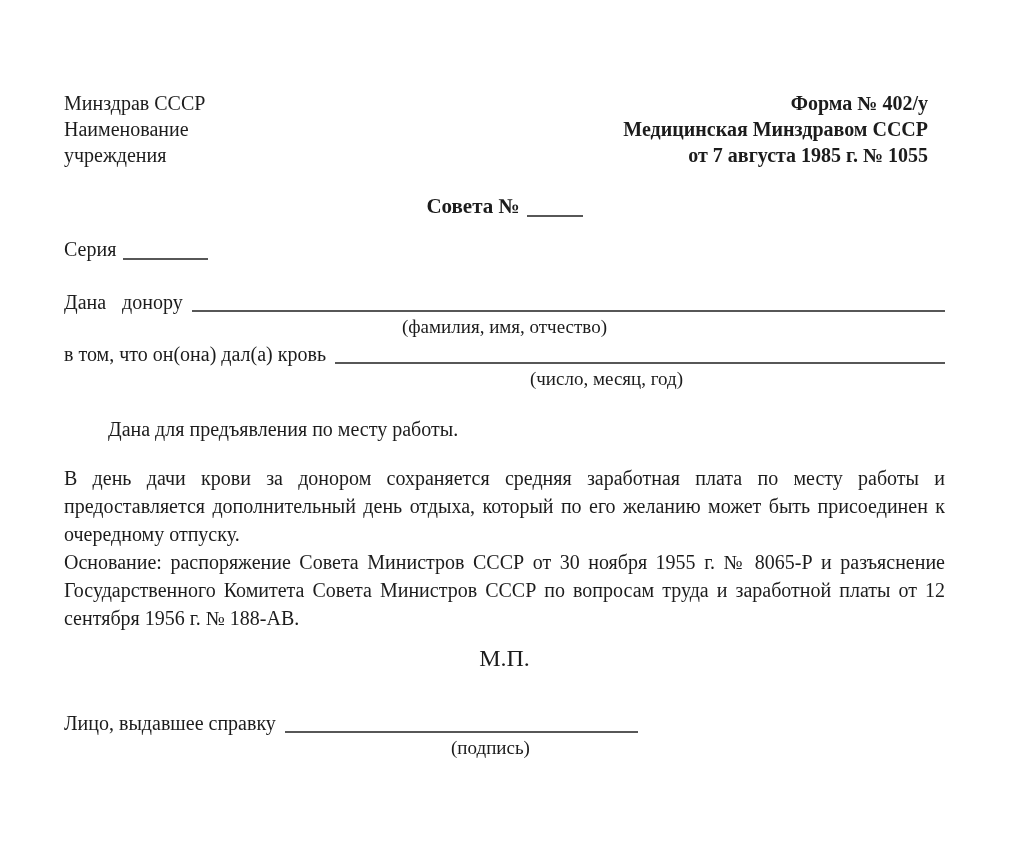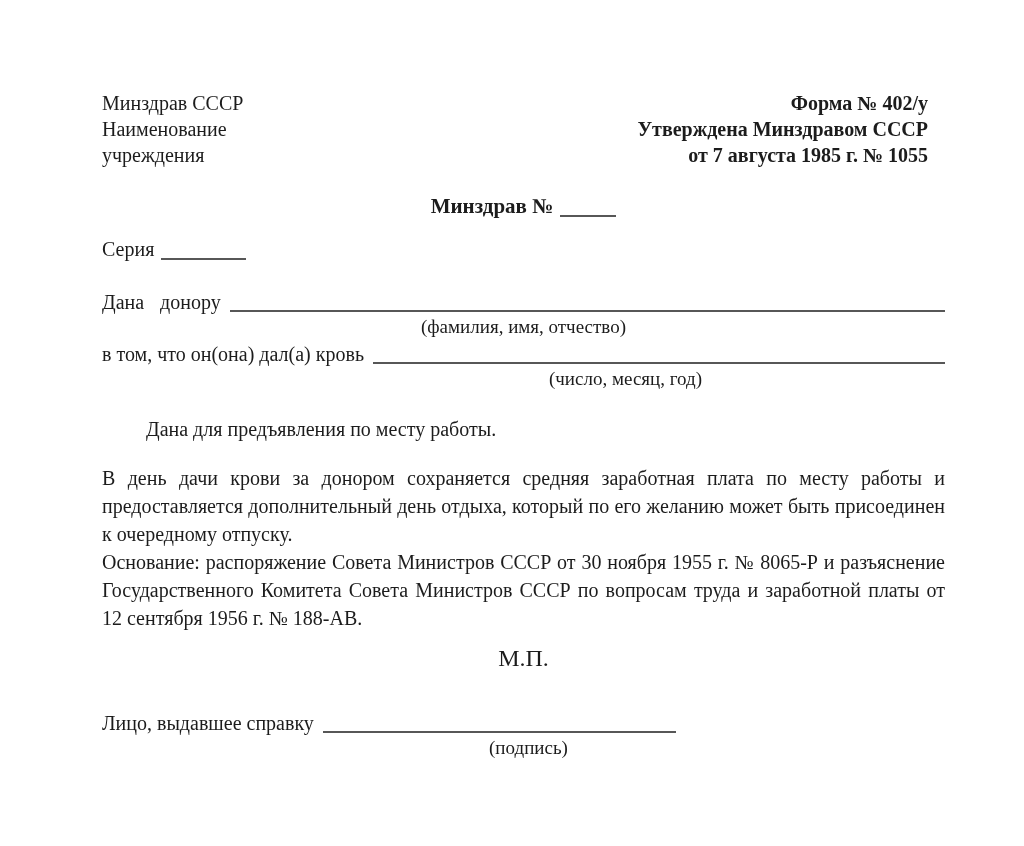--- a/index.html
+++ b/index.html
@@ -7,21 +7,21 @@
   body {
     width: 1024px;
     height: 846px;
     font-family: "Liberation Serif", "DejaVu Serif", serif;
     color: #1c1c1c;
     overflow: hidden;
   }
   .sheet {
     width: 1024px;
     height: 846px;
-    padding: 90px 79px 0 102px;
+    padding: 90px 79px 0 64px;
     background: #ffffff;
   }
   
   .header { display: flex; justify-content: space-between; align-items: flex-start; }
   .header-left { font-size: 20px; line-height: 26px; }
   .header-right {
     font-size: 20px; line-height: 26px; font-weight: bold;
     text-align: right; padding-right: 17px;
   }
   
@@ -65,27 +65,27 @@
 <div class="sheet">
 
   <div class="header">
     <div class="header-left">
       <div>Минздрав СССР</div>
       <div>Наименование</div>
       <div>учреждения</div>
     </div>
     <div class="header-right">
       <div>Форма № 402/у</div>
-      <div>Утверждена Минздравом СССР</div>
+      <div>Медицинская Минздравом СССР</div>
       <div>от 7 августа 1985 г. № 1055</div>
     </div>
   </div>
 
   <div class="title-row">
-    <span>Минздрав №</span><span class="blank blank-number"></span>
+    <span>Совета №</span><span class="blank blank-number"></span>
   </div>
 
   <div class="series-row">
     <span>Серия</span><span class="blank blank-series"></span>
   </div>
 
   <div class="fill-row donor">
     <span class="spaced-words">Дана донору</span>
     <span class="fill-line"></span>
   </div>

